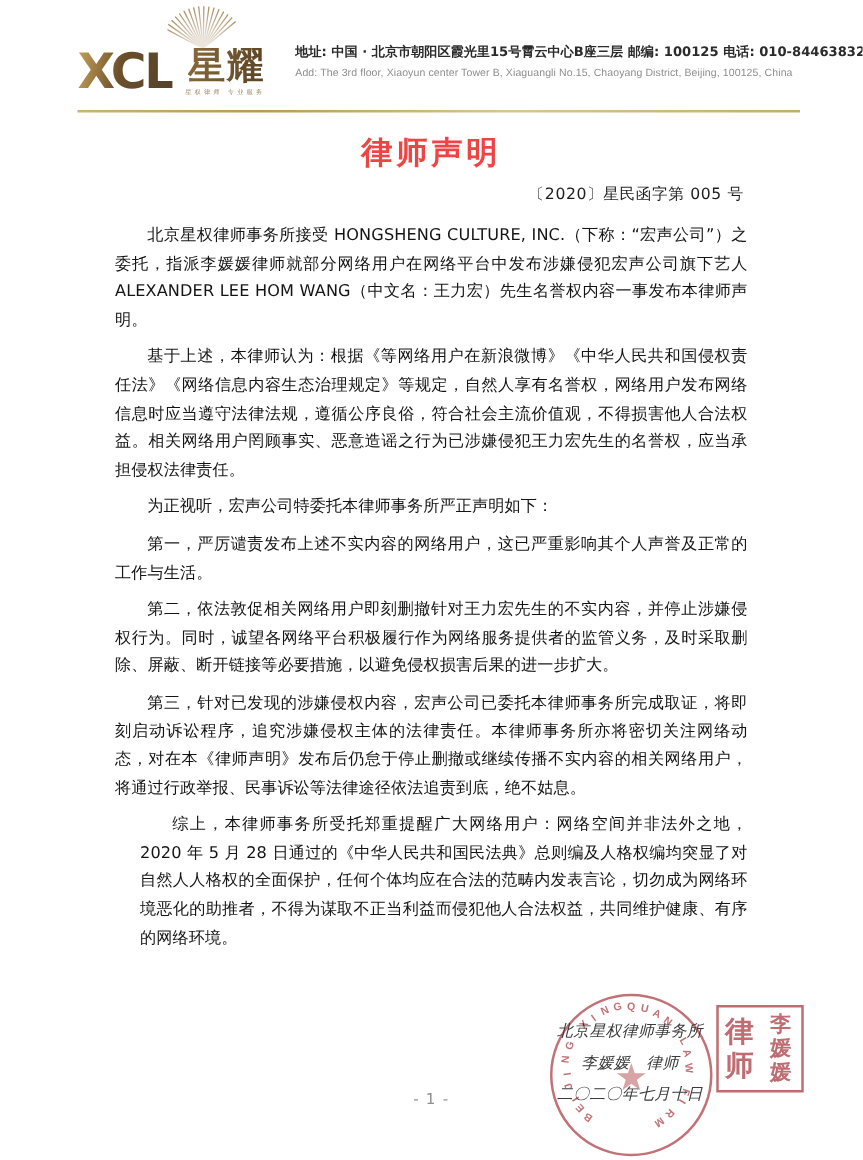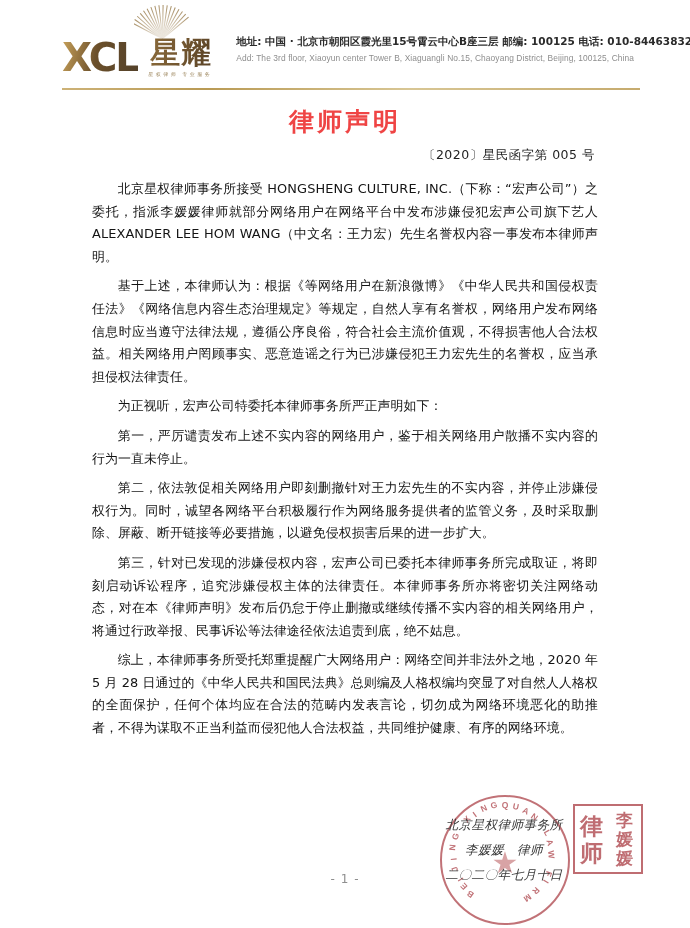--- a/index.html
+++ b/index.html
@@ -147,21 +147,21 @@
     font-family: "DejaVu Sans", sans-serif;
     font-size: 12.9px;
     line-height: 22.6px;
     color: #141414;
     text-indent: 2em;
     text-align: justify;
     text-justify: inter-ideograph;
     margin: 0 0 7px 0;
     letter-spacing: .1px;
   }
-  .para:last-child { margin-bottom: 0; }
+  .para:last-child { margin-bottom: 0; margin-left: 20px; }
 
   
   .sign-area {
     position: absolute;
     left: 395px;
     top: 800px;
     width: 250px;
     height: 120px;
   }
   .round-seal {
@@ -284,21 +284,21 @@
 </div>
 <div class="head-rule"></div>
 
 <div class="doc-title">律师声明</div>
 <div class="doc-number">〔2020〕星民函字第 005 号</div>
 
 <div class="content">
   <p class="para">北京星权律师事务所接受 HONGSHENG CULTURE, INC.（下称：“宏声公司”）之委托，指派李媛媛律师就部分网络用户在网络平台中发布涉嫌侵犯宏声公司旗下艺人 ALEXANDER LEE HOM WANG（中文名：王力宏）先生名誉权内容一事发布本律师声明。</p>
   <p class="para">基于上述，本律师认为：根据《等网络用户在新浪微博》《中华人民共和国侵权责任法》《网络信息内容生态治理规定》等规定，自然人享有名誉权，网络用户发布网络信息时应当遵守法律法规，遵循公序良俗，符合社会主流价值观，不得损害他人合法权益。相关网络用户罔顾事实、恶意造谣之行为已涉嫌侵犯王力宏先生的名誉权，应当承担侵权法律责任。</p>
   <p class="para">为正视听，宏声公司特委托本律师事务所严正声明如下：</p>
-  <p class="para">第一，严厉谴责发布上述不实内容的网络用户，鉴于相关网络用户散播不实内容的行为一直未停止。</p>
+  <p class="para">第一，严厉谴责发布上述不实内容的网络用户，这已严重影响其个人声誉及正常的工作与生活。</p>
   <p class="para">第二，依法敦促相关网络用户即刻删撤针对王力宏先生的不实内容，并停止涉嫌侵权行为。同时，诚望各网络平台积极履行作为网络服务提供者的监管义务，及时采取删除、屏蔽、断开链接等必要措施，以避免侵权损害后果的进一步扩大。</p>
   <p class="para">第三，针对已发现的涉嫌侵权内容，宏声公司已委托本律师事务所完成取证，将即刻启动诉讼程序，追究涉嫌侵权主体的法律责任。本律师事务所亦将密切关注网络动态，对在本《律师声明》发布后仍怠于停止删撤或继续传播不实内容的相关网络用户，将通过行政举报、民事诉讼等法律途径依法追责到底，绝不姑息。</p>
   <p class="para">综上，本律师事务所受托郑重提醒广大网络用户：网络空间并非法外之地，2020 年 5 月 28 日通过的《中华人民共和国民法典》总则编及人格权编均突显了对自然人人格权的全面保护，任何个体均应在合法的范畴内发表言论，切勿成为网络环境恶化的助推者，不得为谋取不正当利益而侵犯他人合法权益，共同维护健康、有序的网络环境。</p>
 </div>
 
 <div class="sign-area">
   <div class="round-seal">
     <div class="ring-text" id="ring">
         <span style="left: 31.4533px; top: 108.053px; transform: translate(-50%, -50%) rotate(-145deg);">B</span>
         <span style="left: 22.721px; top: 100.451px; transform: translate(-50%, -50%) rotate(-132.917deg);">E</span>

